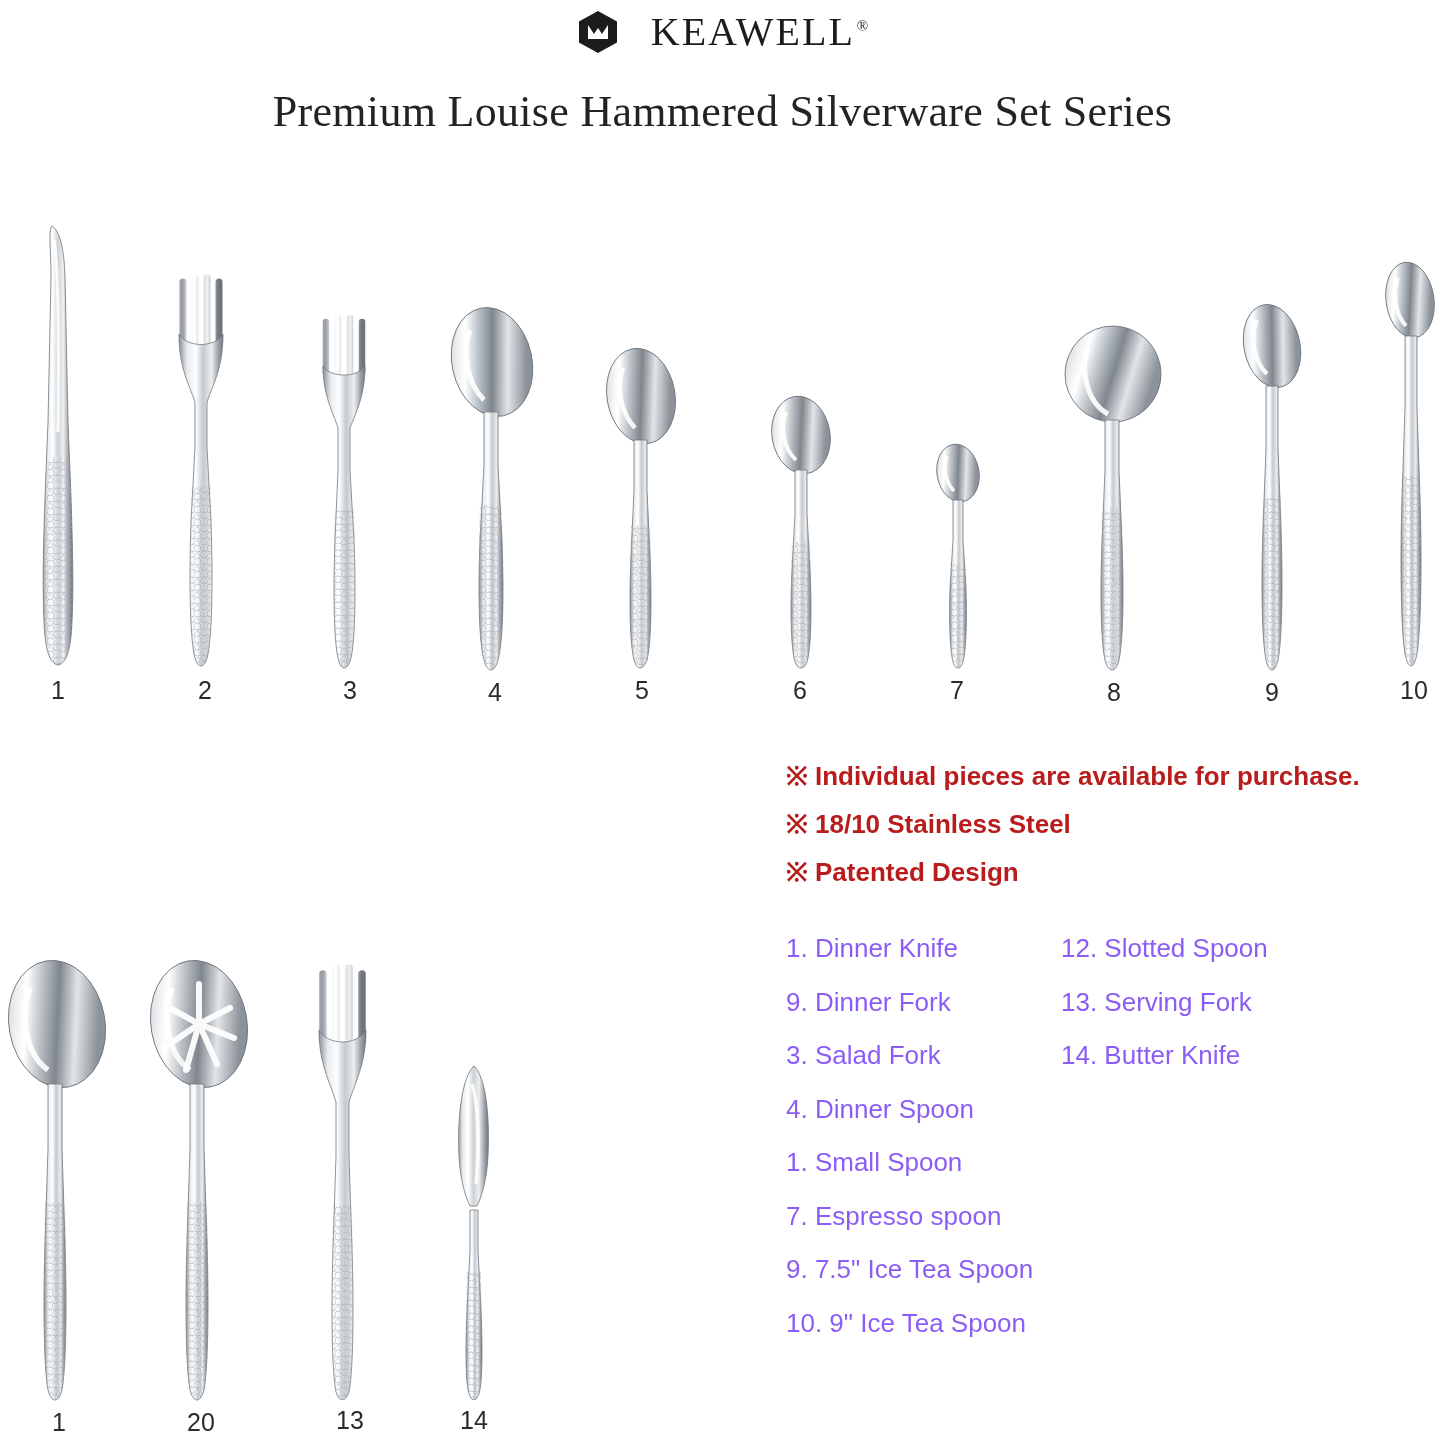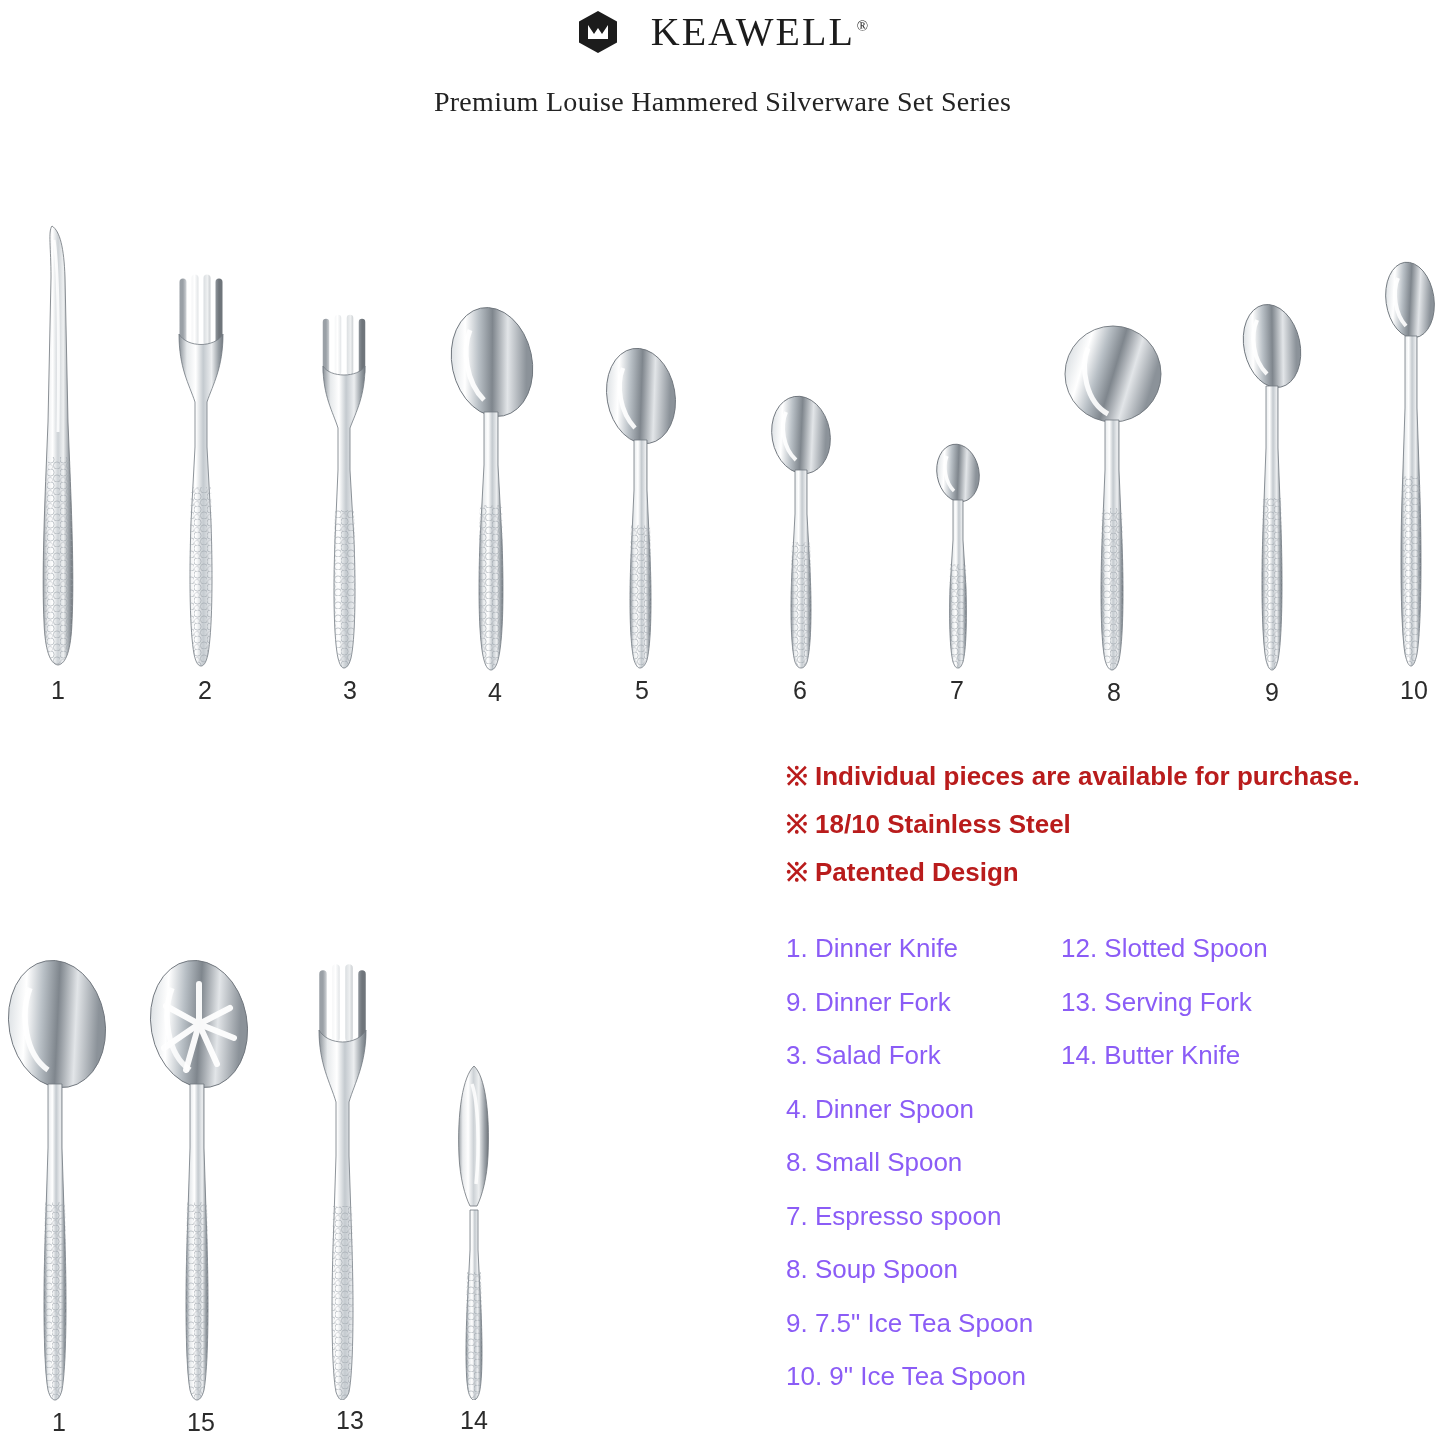--- a/index.html
+++ b/index.html
@@ -45,21 +45,21 @@
     color: #1c1c1c;
     margin-left: 2px;
   }
   .series-title {
     position: absolute;
     top: 86px;
     left: 0;
     width: 1445px;
     text-align: center;
     font-family: "Liberation Serif", serif;
-    font-size: 28px;
+    font-size: 44px;
     color: #232323;
     font-weight: 400;
     letter-spacing: 0.3px;
   }
 
   
   .piece {
     position: absolute;
     text-align: center;
   }
@@ -275,21 +275,21 @@
       <line x1="57" y1="72" x2="88" y2="56"></line>
       <line x1="57" y1="72" x2="92" y2="86"></line>
       <line x1="57" y1="72" x2="75" y2="112"></line>
       <line x1="57" y1="72" x2="44" y2="118"></line>
       <line x1="57" y1="72" x2="22" y2="96"></line>
       <line x1="57" y1="72" x2="24" y2="54"></line>
     </g>
     <path d="M48 132 L48 196 L45 290 C43 356 44 416 48 438 C50 446 53 448 55 448 C57 448 60 446 62 438 C66 416 67 356 65 290 L62 196 L62 132 Z" fill="url(#gHandle)" stroke="#717880" stroke-width="0.8"></path>
     <path d="M45 250 L65 250 C67 346 67 414 62 438 C60 446 57 448 55 448 C53 448 50 446 48 438 C43 414 43 346 45 250 Z" fill="url(#pHammer)" opacity="0.85"></path>
   </svg>
-  <div class="piece-num">15</div>
+  <div class="piece-num">20</div>
 </div>
 
 <div class="piece" style="left:296px; top:960px; width:108px;">
   <svg width="108" height="440" viewBox="0 0 108 440">
     <path d="M27 14 L27 78 M40 8 L40 78 M53 8 L53 78 M66 14 L66 78" stroke="url(#gMetalV)" stroke-width="7.5" stroke-linecap="round" fill="none"></path>
     <path d="M23 70 C23 104 34 122 40 142 L40 196 L37 288 C35 354 36 412 40 432 C42 438 44 440 46 440 C48 440 51 438 53 432 C57 412 58 354 56 288 L53 196 L53 142 C59 122 70 104 70 70 C61 86 32 86 23 70 Z" fill="url(#gHandle)" stroke="#717880" stroke-width="0.8"></path>
     <path d="M37 246 L56 246 C58 342 58 410 53 432 C51 438 48 440 46 440 C44 440 42 438 40 432 C35 410 35 342 37 246 Z" fill="url(#pHammer)" opacity="0.85"></path>
   </svg>
   <div class="piece-num">13</div>
 </div>
@@ -309,23 +309,22 @@
   <div class="note-line">※ 18/10 Stainless Steel</div>
   <div class="note-line">※ Patented Design</div>
 </div>
 
 <div class="legend">
   <div class="legend-col col-1">
     <div class="legend-item">1. Dinner Knife</div>
     <div class="legend-item">9. Dinner Fork</div>
     <div class="legend-item">3. Salad Fork</div>
     <div class="legend-item">4. Dinner Spoon</div>
-    <div class="legend-item">8. Small Spoon</div>
+    <div class="legend-item">1. Small Spoon</div>
     <div class="legend-item">7. Espresso spoon</div>
-    <div class="legend-item">8. Soup Spoon</div>
     <div class="legend-item">9. 7.5" Ice Tea Spoon</div>
     <div class="legend-item">10. 9" Ice Tea Spoon</div>
   </div>
   <div class="legend-col col-2">
     <div class="legend-item">12. Slotted Spoon</div>
     <div class="legend-item">13. Serving Fork</div>
     <div class="legend-item">14. Butter Knife</div>
   </div>
 </div>
 

